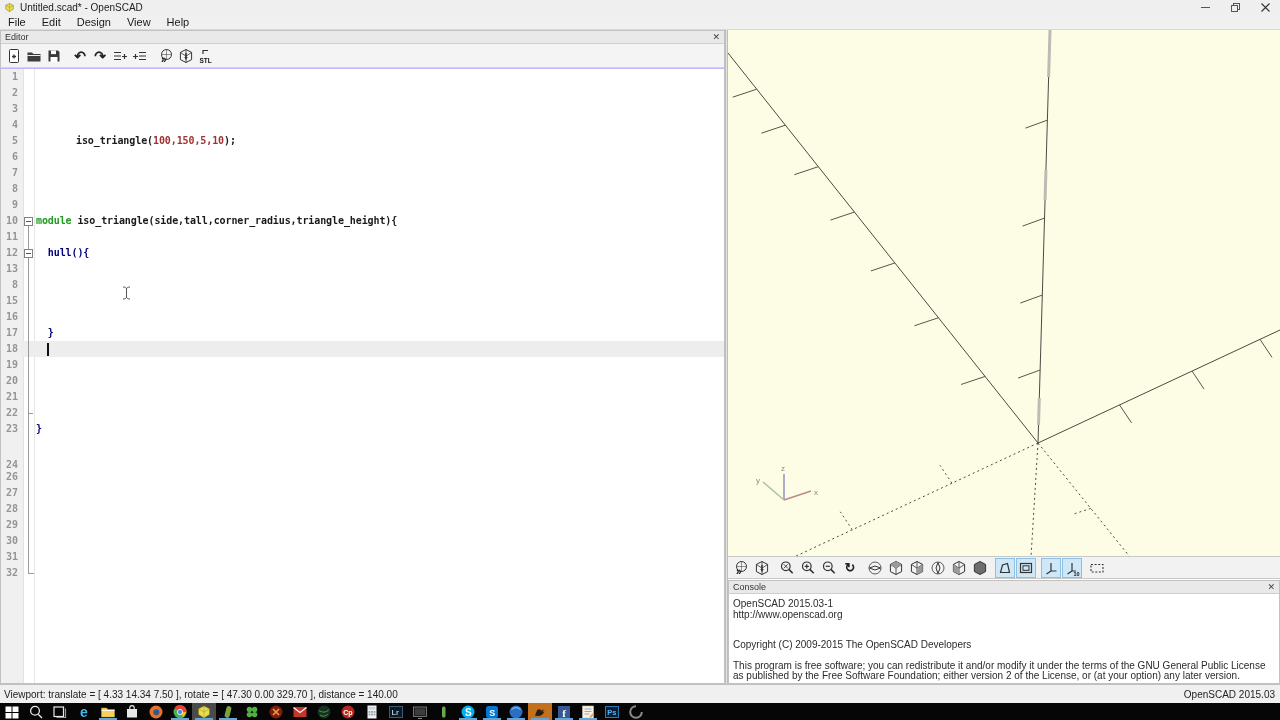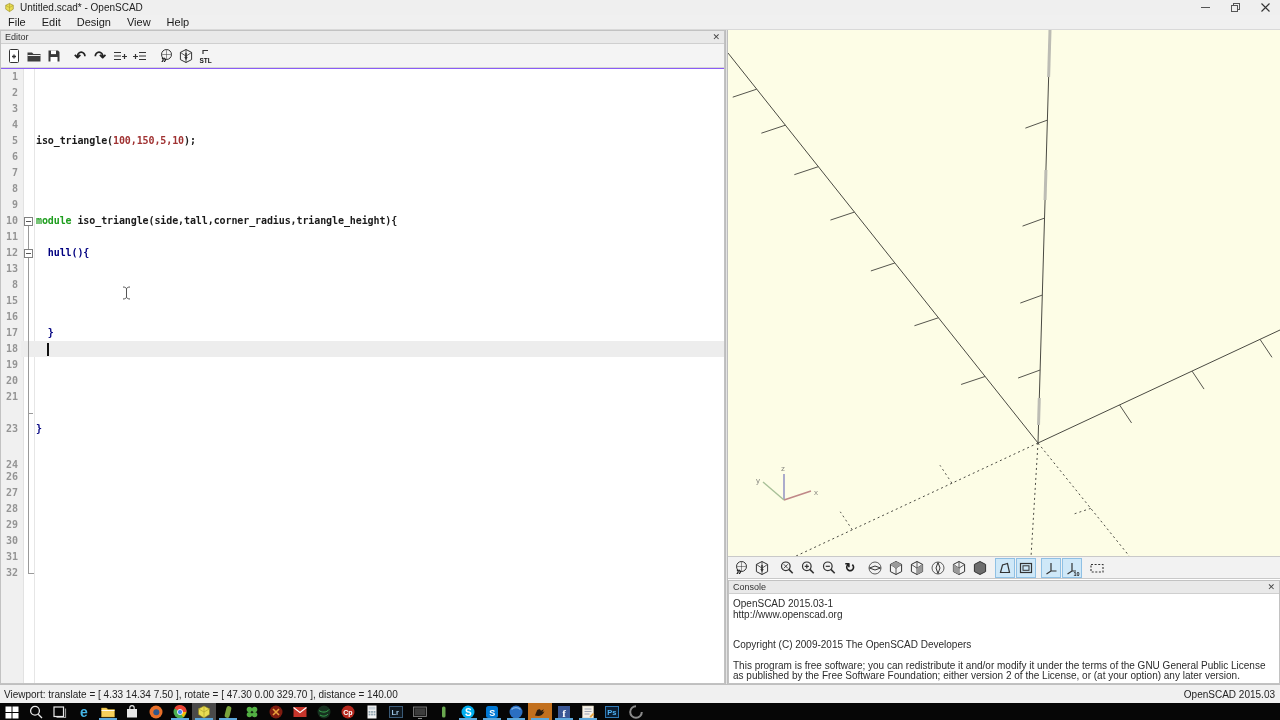--- a/index.html
+++ b/index.html
@@ -9,21 +9,21 @@
 
   
   #titlebar { position:absolute; left:0; top:0; width:1280px; height:15px; background:#efefef; display:flex; align-items:center; font-size:10px; color:#222; }
   #titlebar .app-ic { margin:0 5px 0 4px; display:inline-flex; }
   #win-controls { position:absolute; right:0; top:0; height:15px; display:flex; }
   .win-btn { width:30px; height:15px; display:flex; align-items:center; justify-content:center; color:#444; font-size:9px; }
   #menubar { position:absolute; left:0; top:15px; width:1280px; height:15px; background:#f0f0f0; border-bottom:1px solid #d9d9d9; display:flex; align-items:center; font-size:11px; color:#1a1a1a; }
   .menu-item { padding:0 8px; height:15px; display:flex; align-items:center; }
 
   
-  #editor-panel { position:absolute; left:0; top:30px; width:725px; height:654px; background:#8b5cf6; border:1px solid #c2c2c2; }
+  #editor-panel { position:absolute; left:0; top:30px; width:725px; height:654px; background:#c4b5fd; border:1px solid #c2c2c2; }
   .panel-header { height:13px; background:#e9e9e9; border-bottom:1px solid #cfcfcf; display:flex; align-items:center; font-size:9px; color:#333; padding:0 4px; justify-content:space-between; }
   .panel-close { color:#444; font-size:9px; line-height:9px; cursor:default; }
   #editor-toolbar { height:24px; background:#f4f4f4; border-bottom:1px solid #d5d5d5; display:flex; align-items:center; padding-left:3px; }
   .tb-btn { width:20px; height:20px; display:flex; align-items:center; justify-content:center; }
   .tb-gap { width:6px; }
   .tglyph { font-size:14px; font-weight:bold; color:#222; line-height:14px; }
 
   #code-area { position:absolute; left:0; top:38px; width:723px; bottom:0; background:#fff; overflow:hidden; font-family:"DejaVu Sans Mono", monospace; }
   #gutter-bg { position:absolute; left:0; top:0; width:23px; height:100%; background:#f0f0f0; border-right:1px solid #e2e2e2; }
   #margin-line { position:absolute; left:33px; top:0; width:1px; height:100%; background:#e6e6e6; }
@@ -200,21 +200,21 @@
           <span class="lnum">2</span>
         </div>
         <div class="crow" style="top: 32px;">
           <span class="lnum">3</span>
         </div>
         <div class="crow" style="top: 48px;">
           <span class="lnum">4</span>
         </div>
         <div class="crow" style="top: 64px;">
           <span class="lnum">5</span>
-          <span class="ctext"><span style="color: rgb(26, 26, 26);">iso_triangle(</span><span style="color: rgb(160, 50, 50);">100,150,5,10</span><span style="color: rgb(26, 26, 26);">);</span></span>
+          <span class="ctext"><span style="color: rgb(26, 26, 26); padding-left: 40px;">iso_triangle(</span><span style="color: rgb(160, 50, 50);">100,150,5,10</span><span style="color: rgb(26, 26, 26);">);</span></span>
         </div>
         <div class="crow" style="top: 80px;">
           <span class="lnum">6</span>
         </div>
         <div class="crow" style="top: 96px;">
           <span class="lnum">7</span>
         </div>
         <div class="crow" style="top: 112px;">
           <span class="lnum">8</span>
         </div>
@@ -252,20 +252,23 @@
           <span class="lnum">18</span>
         </div>
         <div class="crow" style="top: 288px;">
           <span class="lnum">19</span>
         </div>
         <div class="crow" style="top: 304px;">
           <span class="lnum">20</span>
         </div>
         <div class="crow" style="top: 320px;">
           <span class="lnum">21</span>
+        </div>
+        <div class="crow" style="top: 336px;">
+          <span class="lnum">22</span>
         </div>
         <div class="crow" style="top: 352px;">
           <span class="lnum">23</span>
           <span class="ctext"><span style="color: rgb(0, 0, 128);">}</span></span>
         </div>
         <div class="crow" style="top: 388px;">
           <span class="lnum">24</span>
         </div>
         <div class="crow" style="top: 400px;">
           <span class="lnum">26</span>

